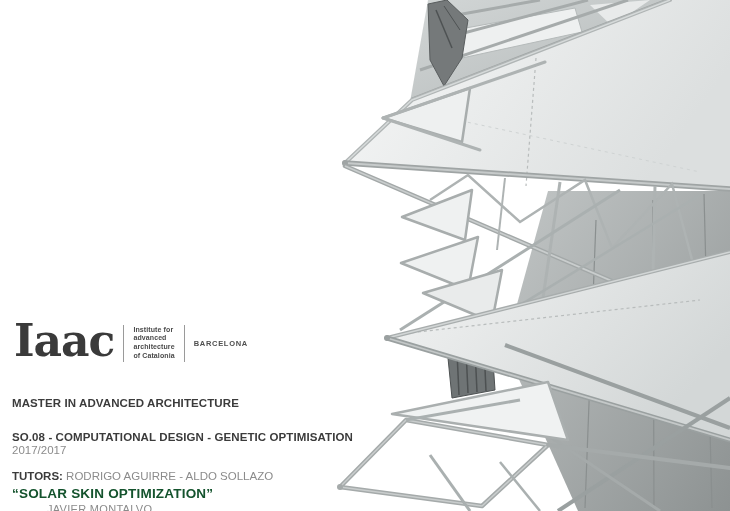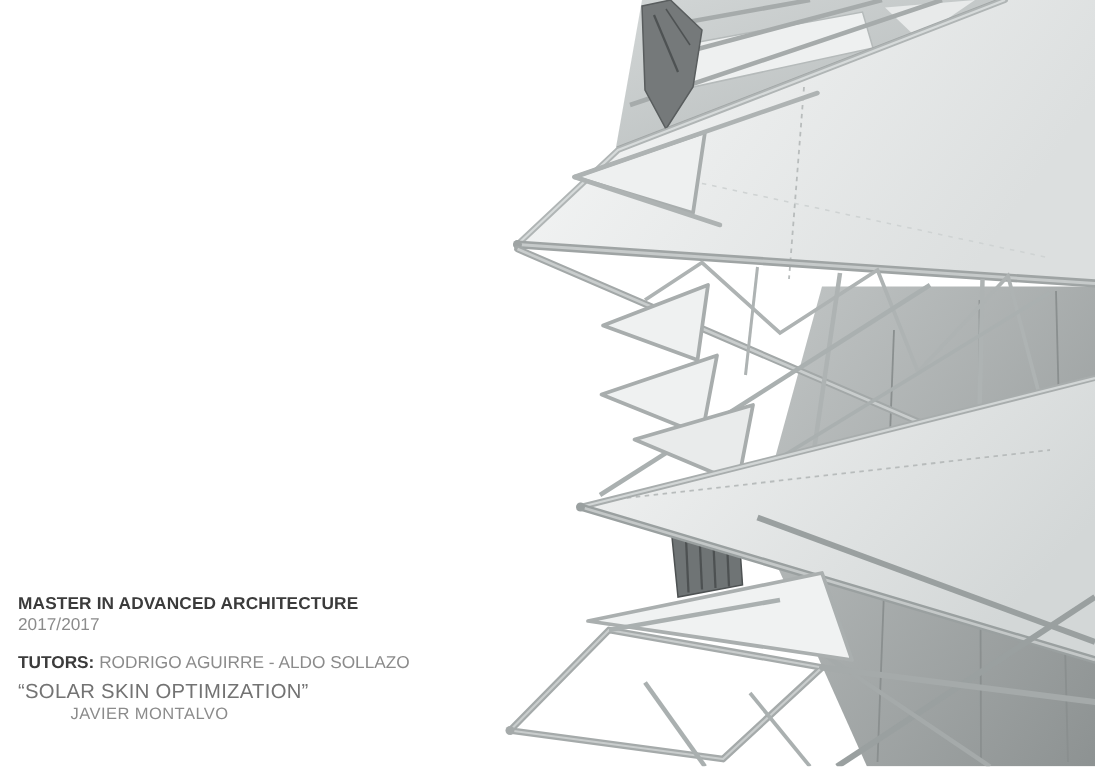--- a/index.html
+++ b/index.html
@@ -28,21 +28,21 @@
     margin-left:9px;font-size:7.5px;font-weight:bold;color:#4f4f4f;
     letter-spacing:0.7px;
   }
   
   .textblock{position:absolute;left:12px;top:377px;width:360px;}
   .line{font-size:11.5px;line-height:13.5px;color:#3b3b3b;font-weight:bold;letter-spacing:0.1px;white-space:nowrap;margin-top:20px;}
   .year{font-size:11.5px;line-height:13.5px;color:#8b8b8b;font-weight:normal;margin-bottom:12px;}
   .tutors{font-size:11.5px;line-height:13.5px;margin-bottom:2px;white-space:nowrap;}
   .tutors .lbl{font-weight:bold;color:#3b3b3b;}
   .tutors .names{color:#8b8b8b;}
-  .proj-title{font-size:13.5px;line-height:17px;font-weight:normal;color:#737373;letter-spacing:0.2px;margin-bottom:1px;white-space:nowrap;}
+  .proj-title{font-size:13.5px;line-height:17px;font-weight:bold;color:#14532d;letter-spacing:0.2px;margin-bottom:1px;white-space:nowrap;}
   .author{font-size:11px;color:#8b8b8b;letter-spacing:0.3px;margin-left:35px;}
 </style>
 </head>
 <body>
 
 <div class="page">
 
   <svg class="render" viewBox="0 0 730 511" xmlns="http://www.w3.org/2000/svg">
     <defs>
       <linearGradient id="gPanel" x1="0" y1="0" x2="1" y2="0.35">
@@ -138,23 +138,36 @@
       <polygon points="340,487 406,420 548,445 482,506" fill="none" stroke="#a5aaaa" stroke-width="4.5" stroke-linejoin="round"></polygon>
       <polygon points="340,487 406,420 548,445 482,506" fill="none" stroke="#c9cdcd" stroke-width="1.5" stroke-linejoin="round"></polygon>
       <line x1="548" y1="445" x2="730" y2="468" stroke="#a5aaaa" stroke-width="4" stroke-linecap="round"></line>
       <line x1="406" y1="420" x2="520" y2="400" stroke="#aab0b0" stroke-width="3"></line>
       <line x1="430" y1="455" x2="470" y2="511" stroke="#aab0b0" stroke-width="3"></line>
       <line x1="500" y1="462" x2="540" y2="511" stroke="#aab0b0" stroke-width="2.5"></line>
       <circle cx="340" cy="487" r="3" fill="#a5aaaa"></circle>
     </g>
   </svg>
 
+  <div class="logo-row">
+    <span class="wordmark">Iaac</span>
+    <span class="vdiv"></span>
+    <div class="inst">
+      <div>Institute for</div>
+      <div>advanced</div>
+      <div>architecture</div>
+      <div>of Catalonia</div>
+    </div>
+    <span class="vdiv"></span>
+    <span class="city">BARCELONA</span>
+  </div>
 
   <div class="textblock">
     <div class="line">MASTER IN ADVANCED ARCHITECTURE</div>
+    <div class="line">SO.08 - COMPUTATIONAL DESIGN - GENETIC OPTIMISATION</div>
     <div class="year">2017/2017</div>
     <div class="tutors">
       <span class="lbl">TUTORS:</span>
       <span class="names">RODRIGO AGUIRRE - ALDO SOLLAZO</span>
     </div>
     <div class="proj-title">“SOLAR SKIN OPTIMIZATION”</div>
     <div class="author">JAVIER MONTALVO</div>
   </div>
 
 </div>

